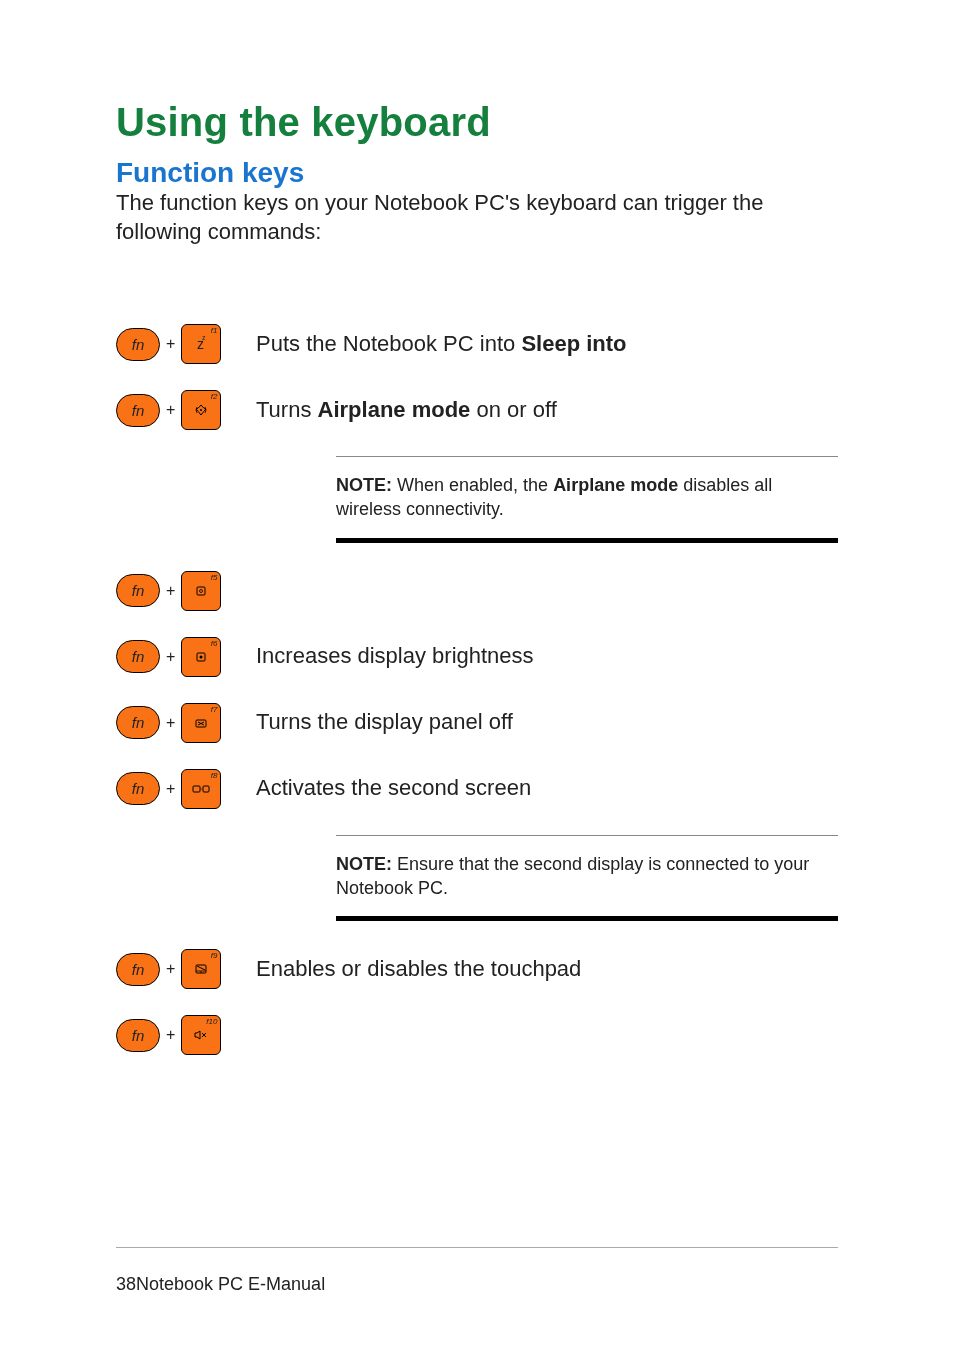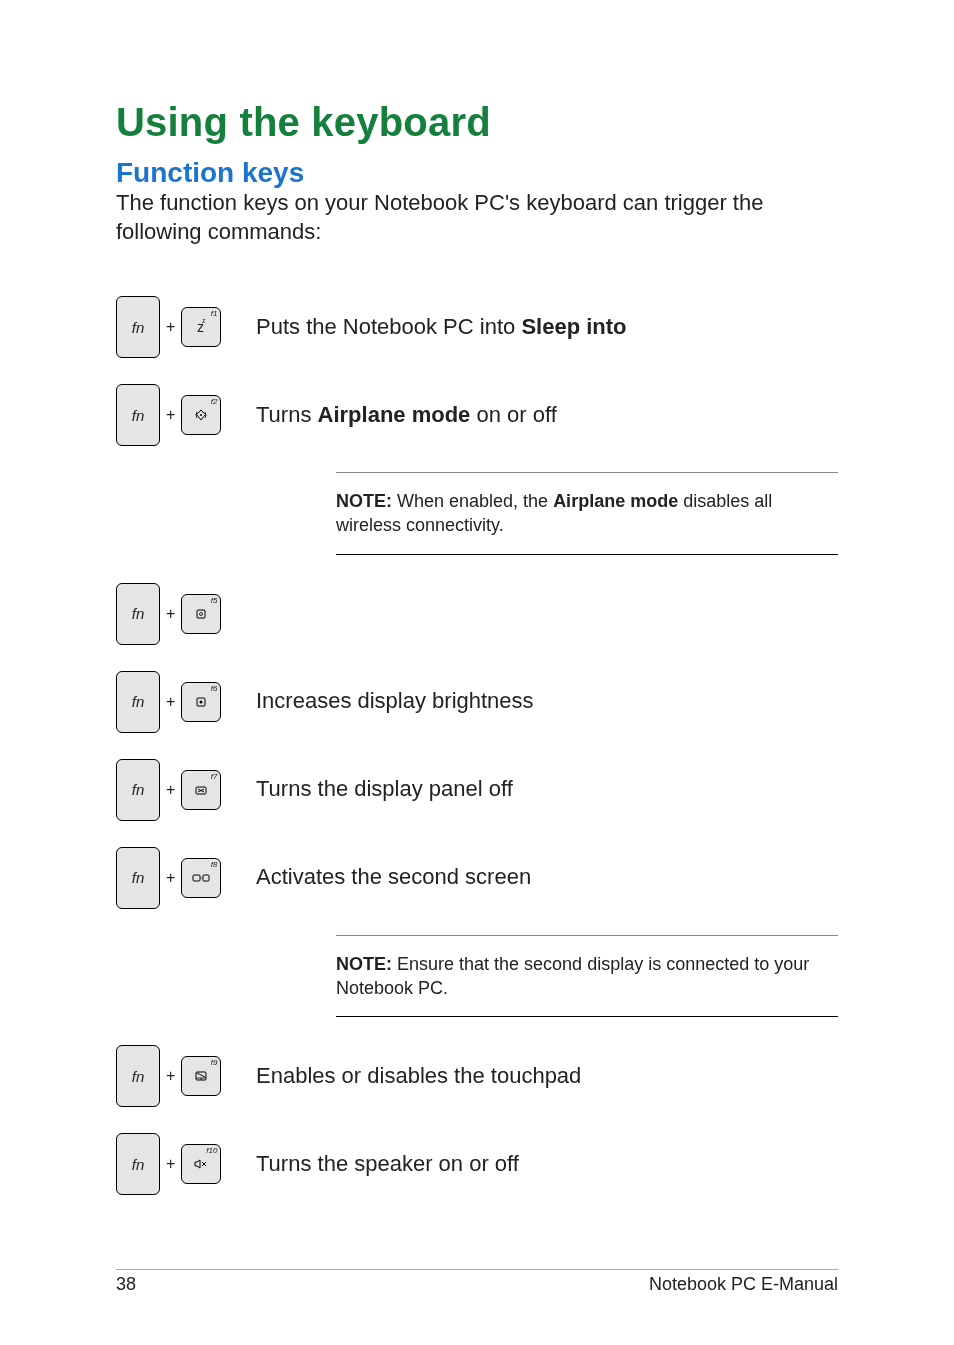--- a/index.html
+++ b/index.html
@@ -20,49 +20,50 @@
       letter-spacing: 0.2px;
     }
     h2 {
       color: #1a75cf;
       font-size: 28px;
       font-weight: 700;
     }
     .intro {
       font-size: 22px;
       line-height: 1.3;
-      margin-bottom: 50px;
+      margin-bottom: 78px;
       color: #222;
     }
     .row {
       display: flex;
       align-items: center;
       margin-bottom: 26px;
     }
     .keys {
       width: 140px;
       flex-shrink: 0;
       display: flex;
       align-items: center;
       gap: 4px;
     }
     .key {
       border: 1.8px solid #000;
       border-radius: 6px;
-      background: #e5e5e5;
+      background: #f97316;
       display: flex;
       align-items: center;
       justify-content: center;
       position: relative;
     }
     .key-fn {
       width: 44px;
-      height: 62px;
+      height: 33px;
       font-style: italic;
       font-size: 15px;
+      border-radius: 17px;
     }
     .key-f {
       width: 40px;
       height: 40px;
       position: relative;
     }
     .key-f .fnum {
       position: absolute;
       top: 1px;
       right: 3px;
@@ -80,40 +81,39 @@
     .desc {
       font-size: 22px;
       line-height: 1.3;
       color: #222;
     }
     .desc b { font-weight: 700; }
     .note-block {
       margin-left: 220px;
       margin-right: 0;
       border-top: 1px solid #888;
-      border-bottom: 1px solid #000000;
+      border-bottom: 5px solid #000000;
       padding: 16px 0;
       margin-bottom: 28px;
       margin-top: 8px;
     }
     .note-block p {
       font-size: 18px;
       line-height: 1.35;
       color: #222;
     }
     .note-block b { font-weight: 700; }
     .footer {
       position: absolute;
       bottom: 50px;
       left: 116px;
       right: 116px;
       display: flex;
-      justify-content: space-between;
       border-top: 1px solid #aaa;
-      padding-top: 4px;
+      padding-top: 26px;
       font-size: 18px;
       color: #222;
     }
     .glyph svg { display: block; }
     .zz { font-size: 11px; letter-spacing: -1px; position: relative; }
     .zz sup { font-size: 7px; position: relative; top: -4px; left: -1px; }
   </style>
 </head>
 <body>
 
@@ -263,19 +263,18 @@
       <span class="fnum">f10</span>
       <span class="glyph">
         <svg width="16" height="12" viewBox="0 0 16 12">
             <path d="M2 4 L4 4 L7 2 L7 10 L4 8 L2 8 Z" fill="none" stroke="#000" stroke-width="1"></path>
             <line x1="9" y1="4" x2="13" y2="8" stroke="#000" stroke-width="1"></line>
             <line x1="13" y1="4" x2="9" y2="8" stroke="#000" stroke-width="1"></line>
           </svg>
       </span>
     </div>
   </div>
-  <div class="desc">Turns the speaker on or off</div>
 </div>
 
 <div class="footer">
   <span>38</span>
   <span>Notebook PC E-Manual</span>
 </div>
 
 </body></html>

